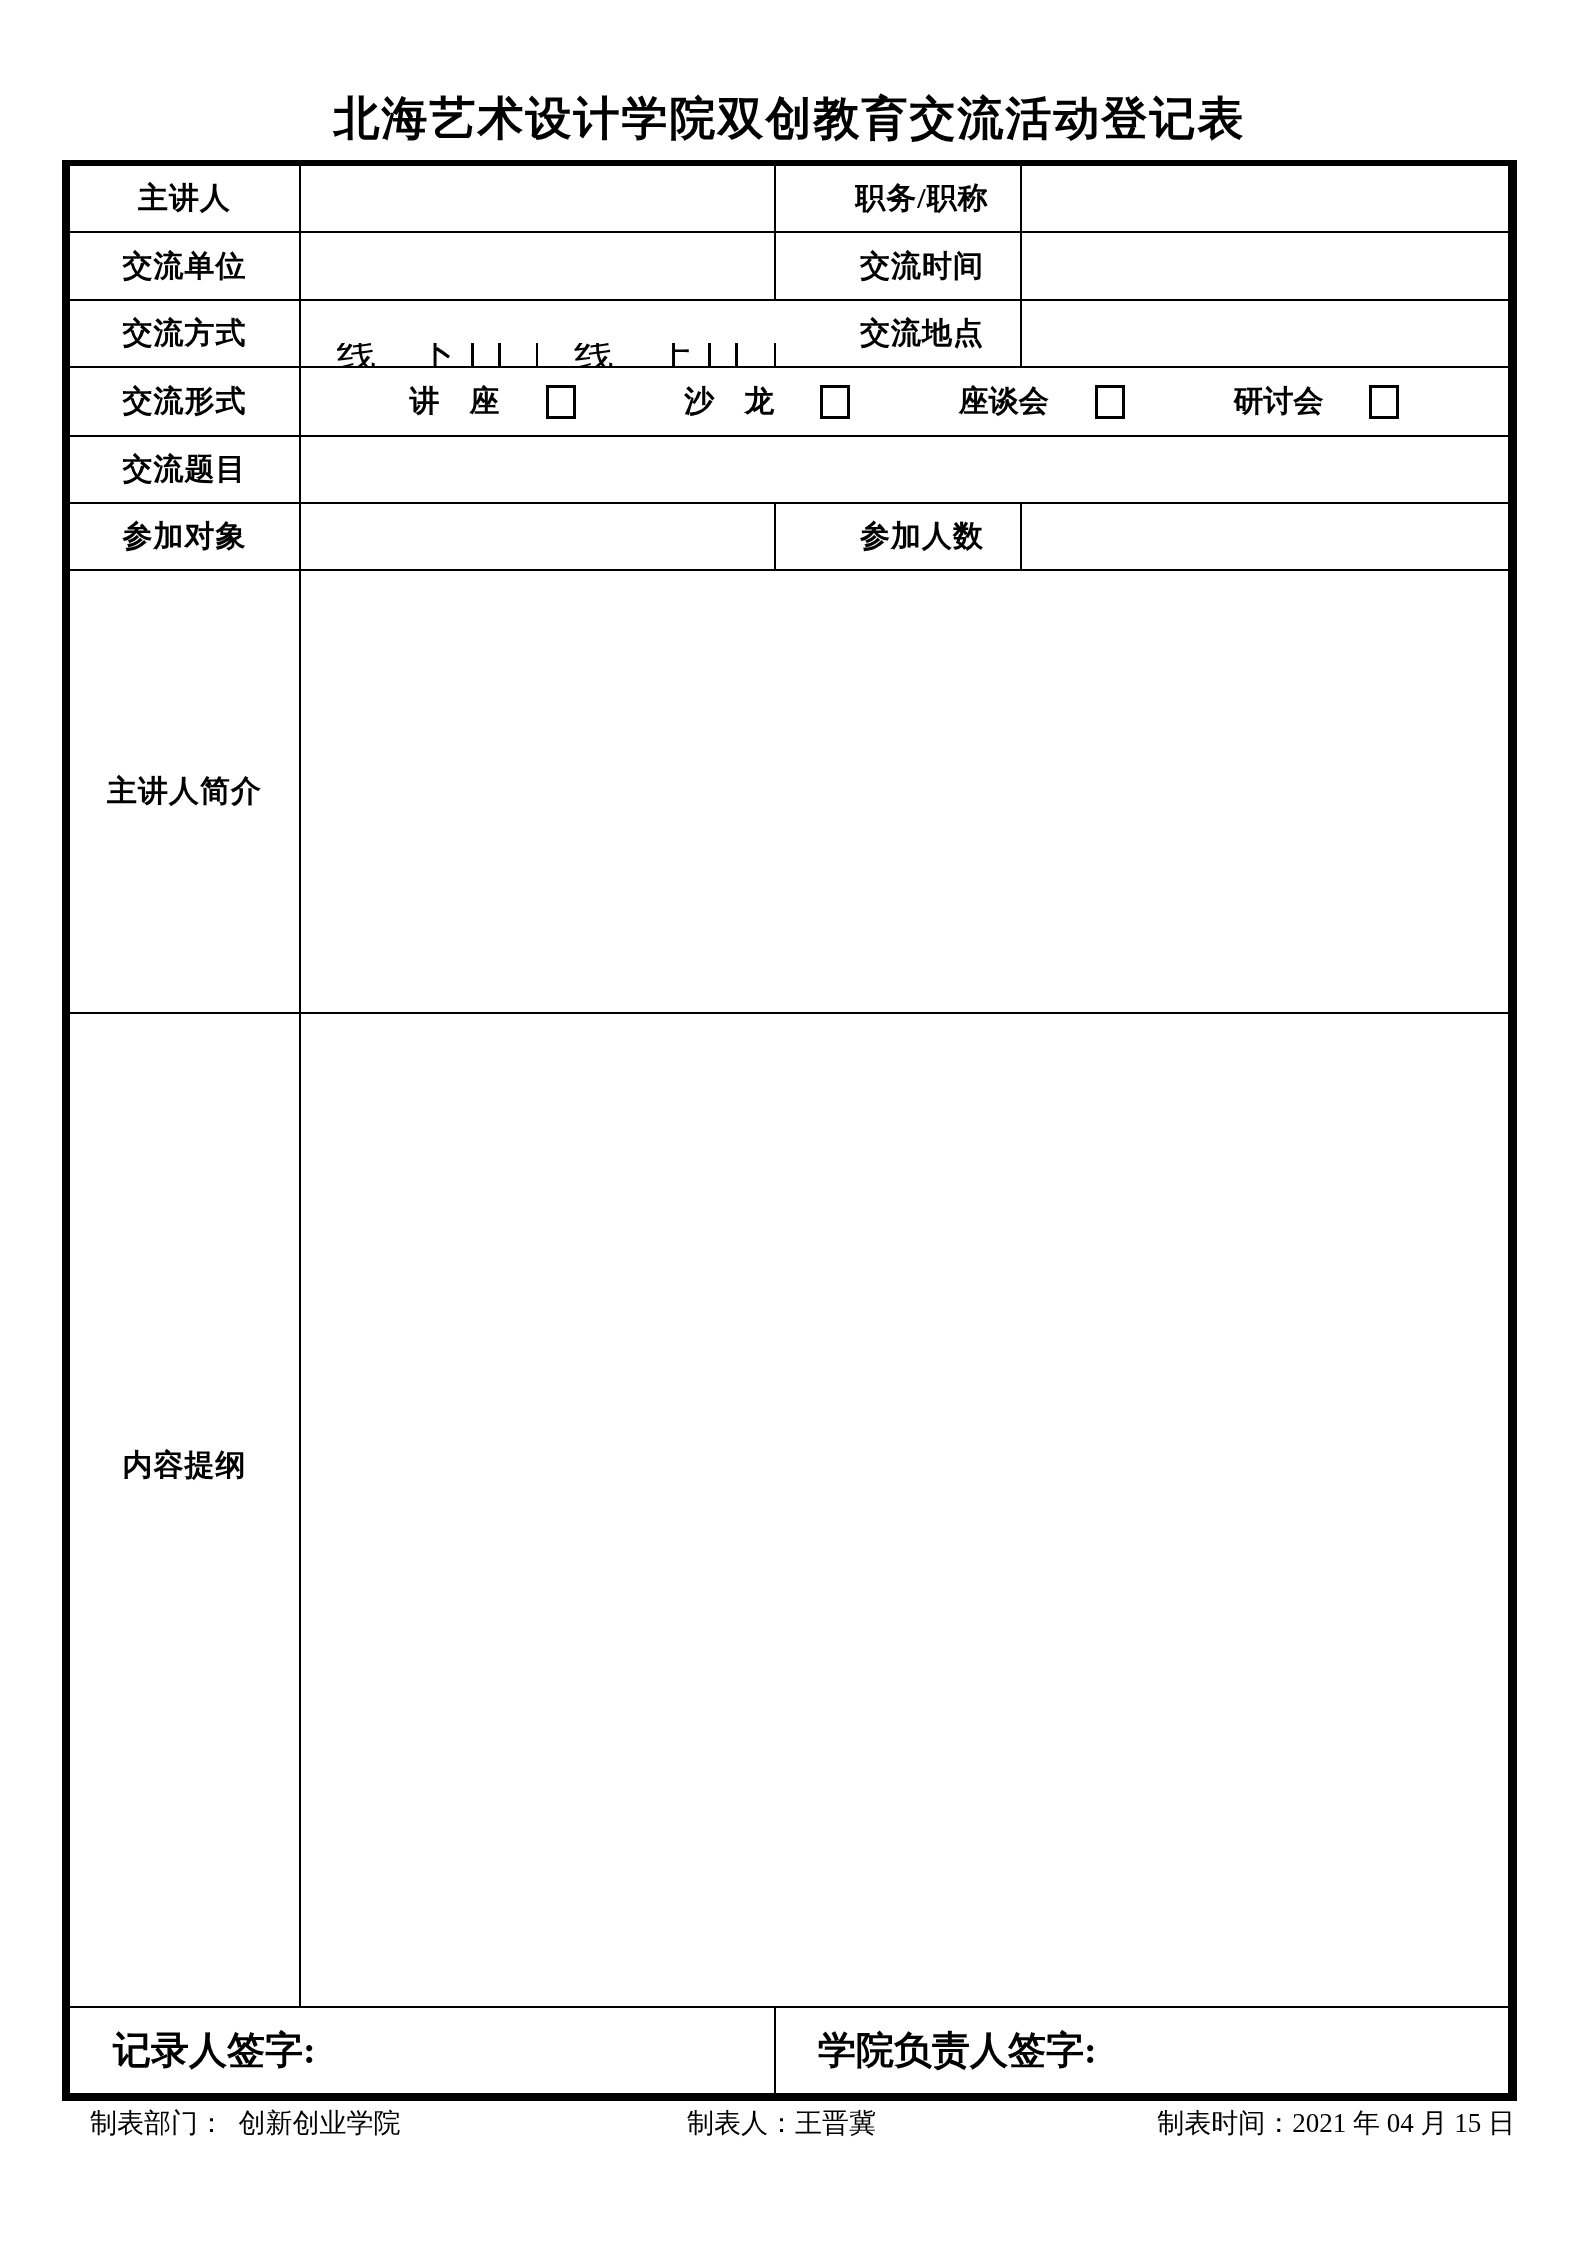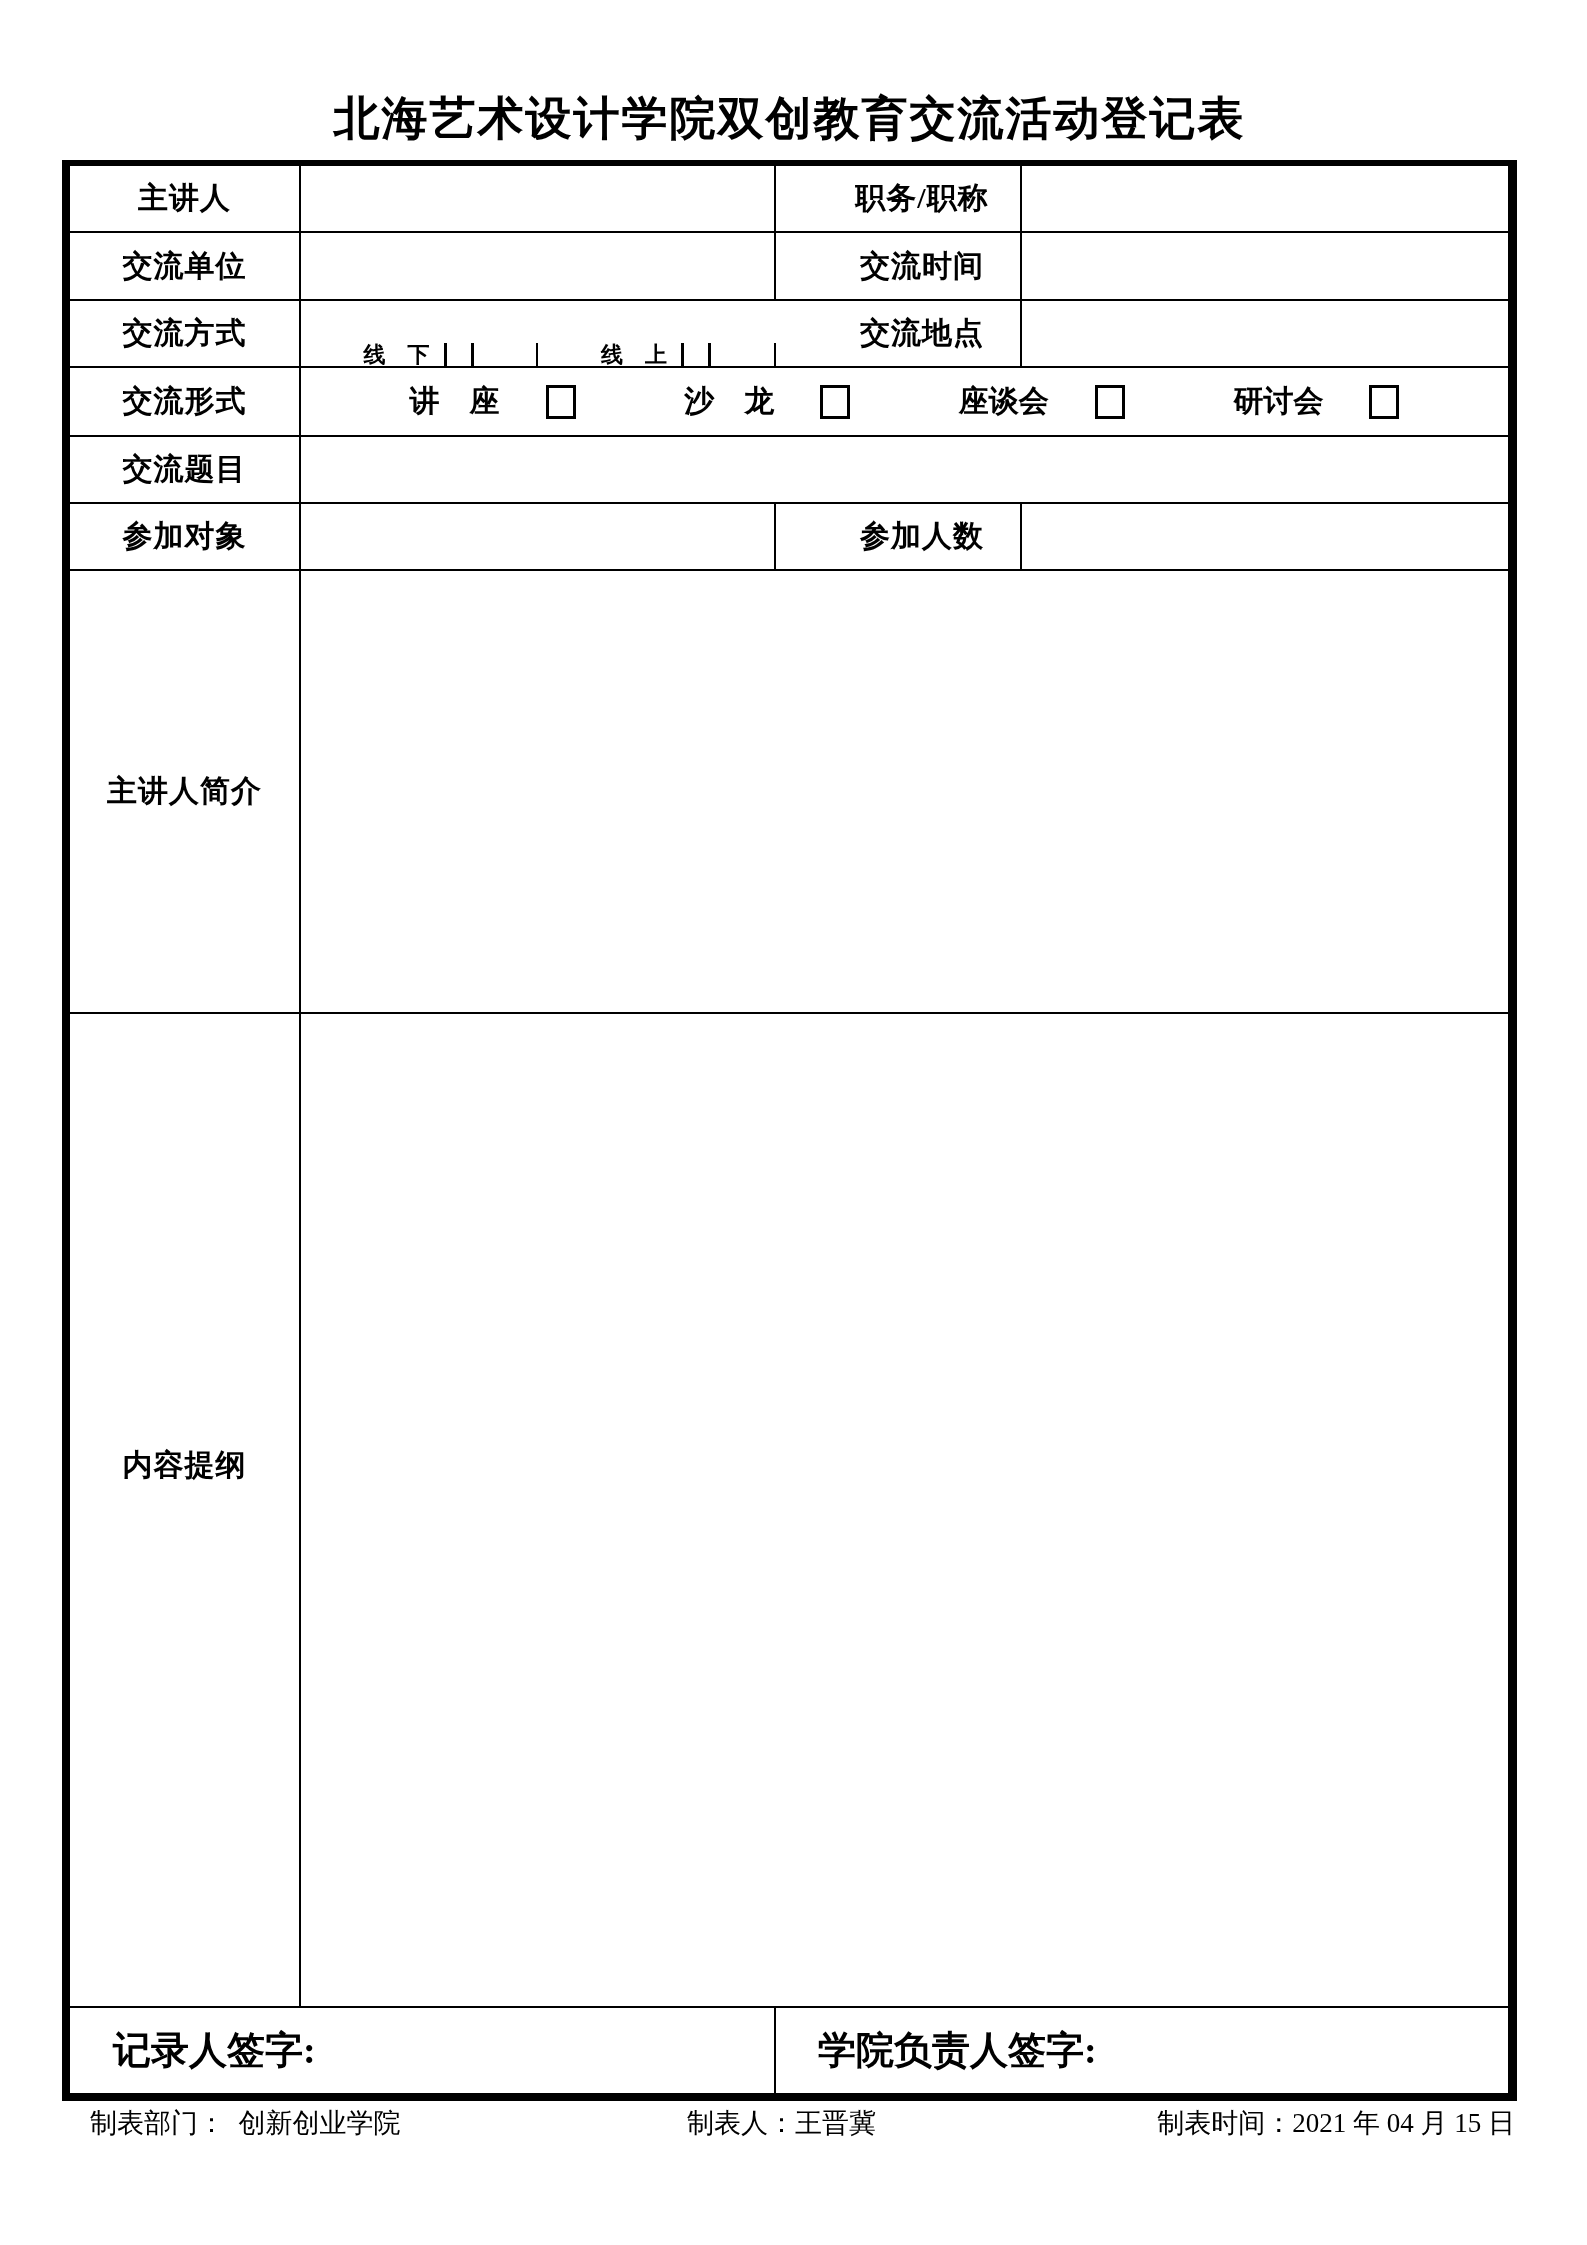--- a/index.html
+++ b/index.html
@@ -17,21 +17,21 @@
         display:flex;align-items:center;justify-content:center;overflow:hidden;}
   .noR{border-right:none;}
   .noB{border-bottom:none;}
   .c1{grid-column:1/2;} .c2{grid-column:2/3;} .c3{grid-column:3/4;}
   .c4{grid-column:4/5;padding-left:48px;} .c5{grid-column:5/6;}
   .c2-3{grid-column:2/4;} .c2-5{grid-column:2/6;}
   .c1-3{grid-column:1/4;} .c4-5{grid-column:4/6;}
   .r1{grid-row:1;} .r2{grid-row:2;} .r3{grid-row:3;} .r4{grid-row:4;} .r5{grid-row:5;}
   .r6{grid-row:6;} .r7{grid-row:7;} .r8{grid-row:8;} .r9{grid-row:9;}
   .lbl{font-weight:bold;font-size:30px;letter-spacing:1px;}
-  .opt{font-weight:bold;font-size:22px;margin-top:42px;}
+  .opt{font-weight:normal;font-size:40px;margin-top:42px;}
   .cbx{display:inline-block;width:24px;height:28px;border:3px solid #000;background:#fff;
        margin-left:14px;flex:none;}
   .optrow{justify-content:space-evenly;font-weight:bold;font-size:30px;}
   .grp{display:flex;align-items:center;gap:28px;}
   .grp .cbx{margin-left:18px;}
   .lift{transform:translateY(-45px);}
   .sig{font-weight:bold;font-size:38px;justify-content:flex-start;}
   .sig1{padding-left:43px;}
   .sig2{padding-left:42px;}
   .footer{position:absolute;left:62px;top:2102px;width:1455px;height:42px;font-size:27px;}

